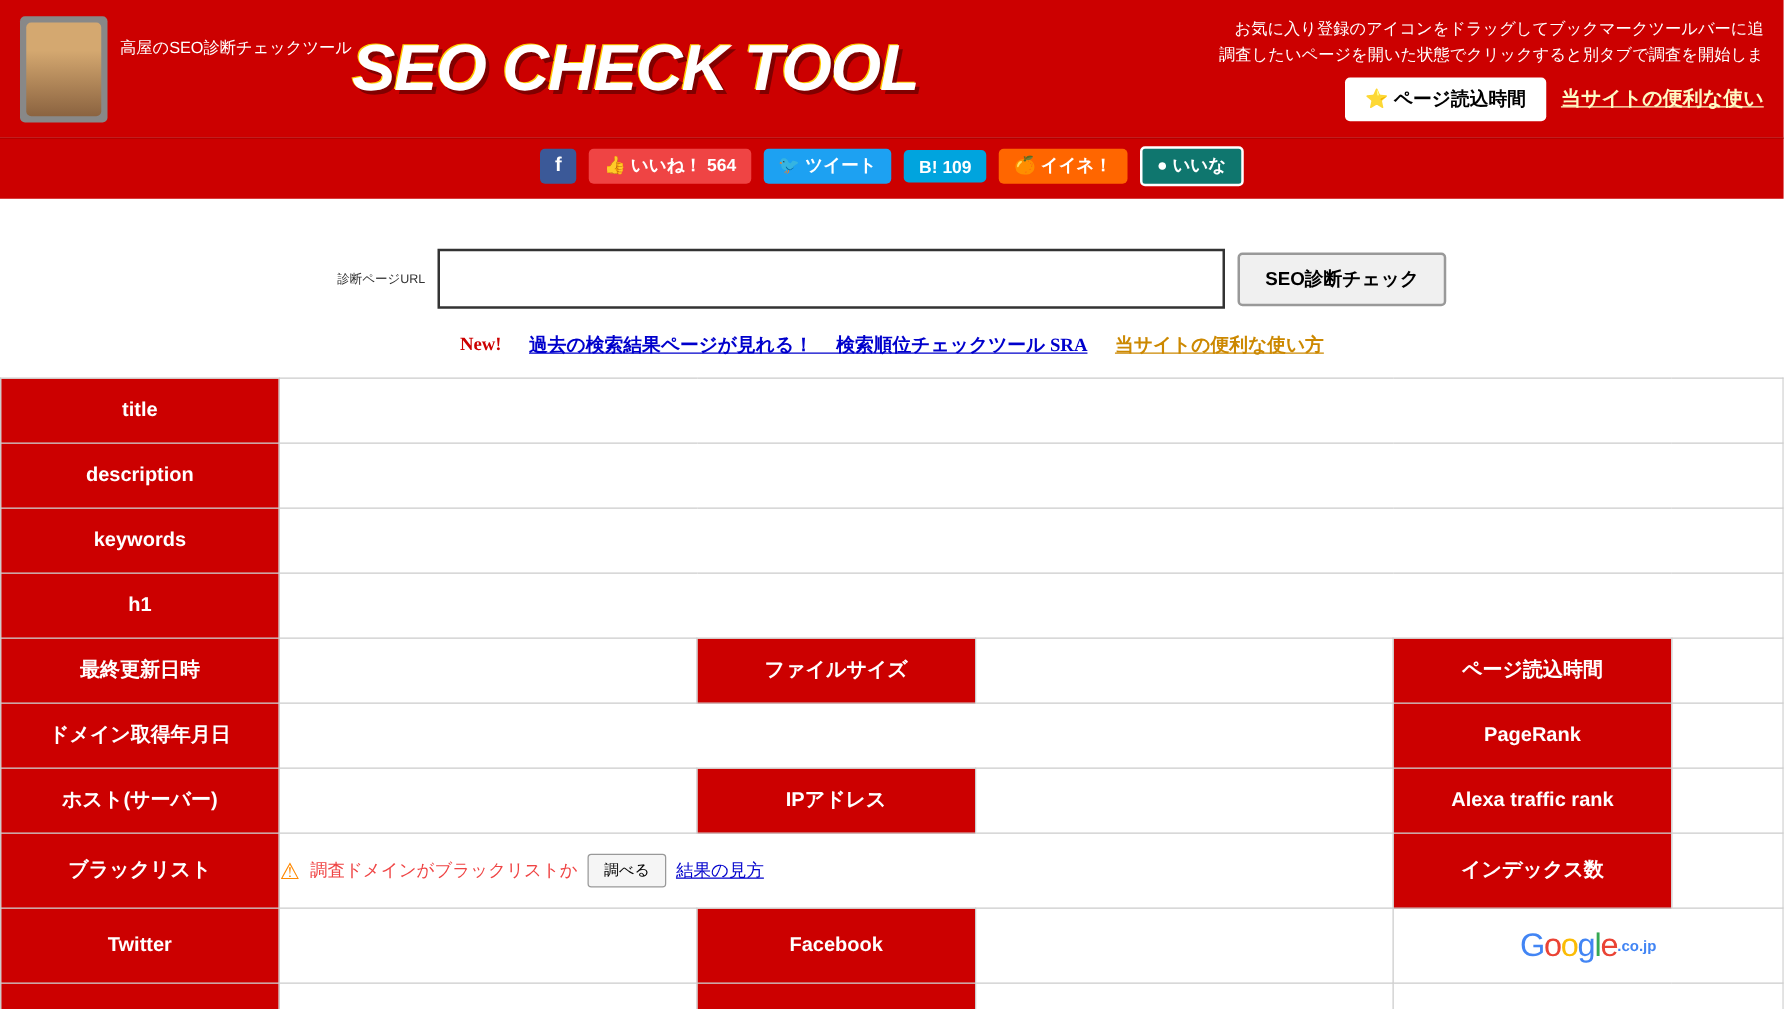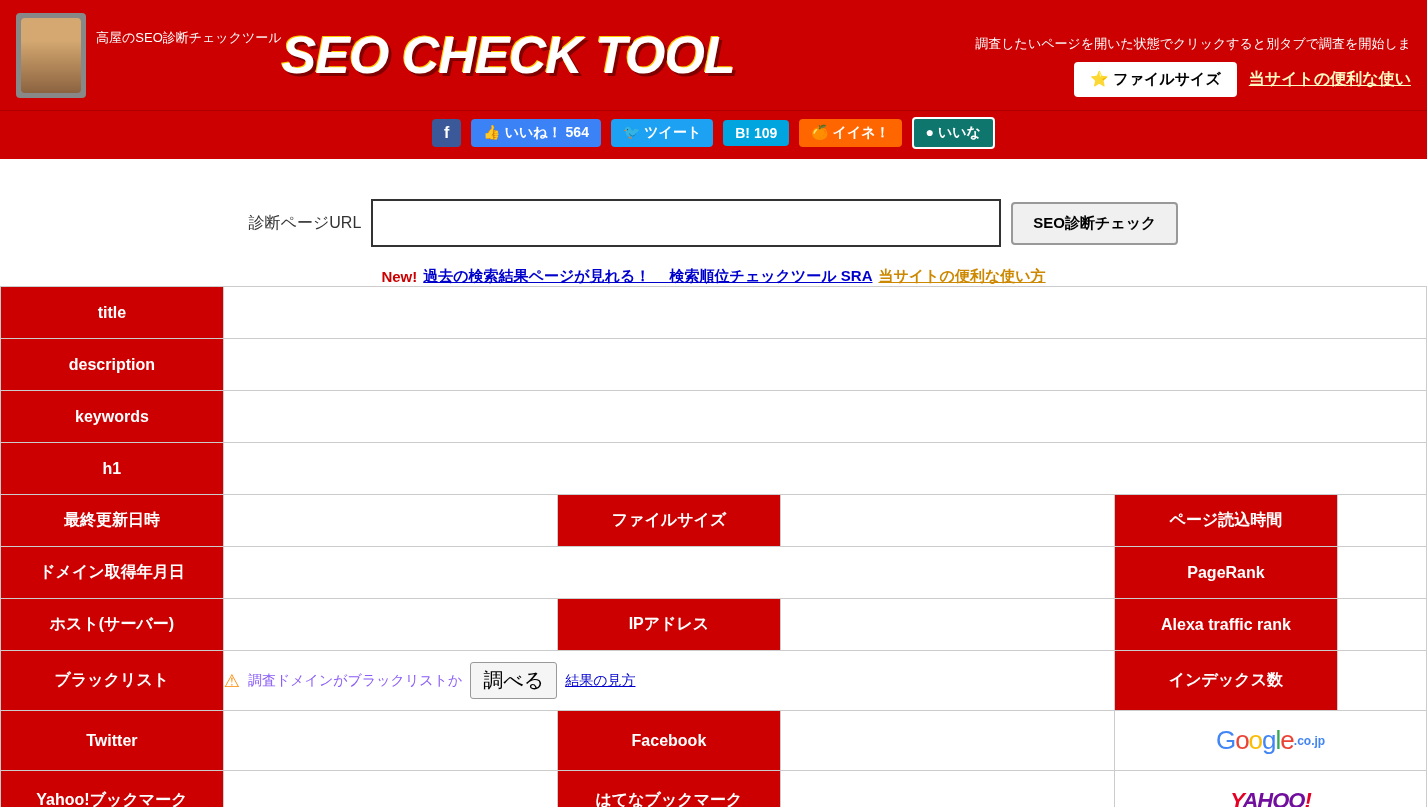--- a/index.html
+++ b/index.html
@@ -105,21 +105,21 @@
       font-size: 14px;
       font-weight: bold;
       cursor: pointer;
       border: none;
     }
     .social-btn-fb {
       background: #3b5998;
       color: #fff;
     }
     .social-btn-like {
-      background: #3b82f6;
+      background: #ef4444;
       color: #fff;
     }
     .social-btn-tweet {
       background: #1da1f2;
       color: #fff;
     }
     .social-btn-hb {
       background: #00a4de;
       color: #fff;
     }
@@ -141,21 +141,21 @@
     
     .url-row {
       display: flex;
       align-items: center;
       justify-content: center;
       gap: 10px;
       margin: 20px auto;
       max-width: 1380px;
     }
     .url-label {
-      font-size: 16px;
+      font-size: 10px;
       color: #333;
       white-space: nowrap;
     }
     .url-input {
       width: 630px;
       height: 48px;
       border: 2px solid #333;
       padding: 4px 8px;
       font-size: 15px;
     }
@@ -168,23 +168,24 @@
       font-weight: bold;
       cursor: pointer;
       white-space: nowrap;
     }
 
     
     .new-bar {
       display: flex;
       align-items: center;
       justify-content: center;
-      gap: 6px;
-      margin: 8px auto 0 auto;
-      font-size: 15px;
+      gap: 22px;
+      margin: 8px auto 16px auto;
+      font-size: 15px;
+      font-family: Liberation Serif, serif;
     }
     .new-label {
       color: #cc0000;
       font-weight: bold;
       font-size: 15px;
     }
     .new-link {
       color: #0000cc;
       text-decoration: underline;
       cursor: pointer;
@@ -233,28 +234,28 @@
       align-items: center;
       gap: 8px;
       padding: 4px 0;
     }
     .warn-icon {
       color: #ff8800;
       font-size: 18px;
     }
     .blacklist-text {
       font-size: 14px;
-      color: #8b5cf6;
+      color: #ef4444;
     }
     .shiraberu-btn {
       background: #f5f5f5;
       border: 1px solid #999;
       border-radius: 3px;
       padding: 4px 12px;
-      font-size: 20px;
+      font-size: 12px;
       cursor: pointer;
     }
     .kekka-link {
       color: #0000cc;
       text-decoration: underline;
       cursor: pointer;
       font-size: 14px;
     }
 
     
@@ -308,25 +309,25 @@
     <div class="logo-avatar">
       <div class="logo-avatar-inner"></div>
     </div>
     <div class="logo-text-area">
       <span class="logo-subtitle">高屋のSEO診断チェックツール</span>
       <span class="logo-main">SEO CHECK TOOL</span>
     </div>
   </div>
   <div class="header-right">
     <div class="header-notice">
-      <br>
+      <span>お気に入り登録のアイコンをドラッグしてブックマークツールバーに追</span><br>
       <span>調査したいページを開いた状態でクリックすると別タブで調査を開始しま</span>
     </div>
     <div style="display:flex;align-items:center;gap:12px;">
-      <button class="header-bookmark-btn">⭐ ファイルサイズ</button>
+      <button class="header-bookmark-btn">⭐ ページ読込時間</button>
       <span class="header-useful-link">当サイトの便利な使い</span>
     </div>
   </div>
 </div>
 
 <div class="social-bar">
   <button class="social-btn social-btn-fb">
     <span style="font-weight:900;font-size:16px;">f</span>
   </button>
   <button class="social-btn social-btn-like">👍 いいね！ 564</button>

